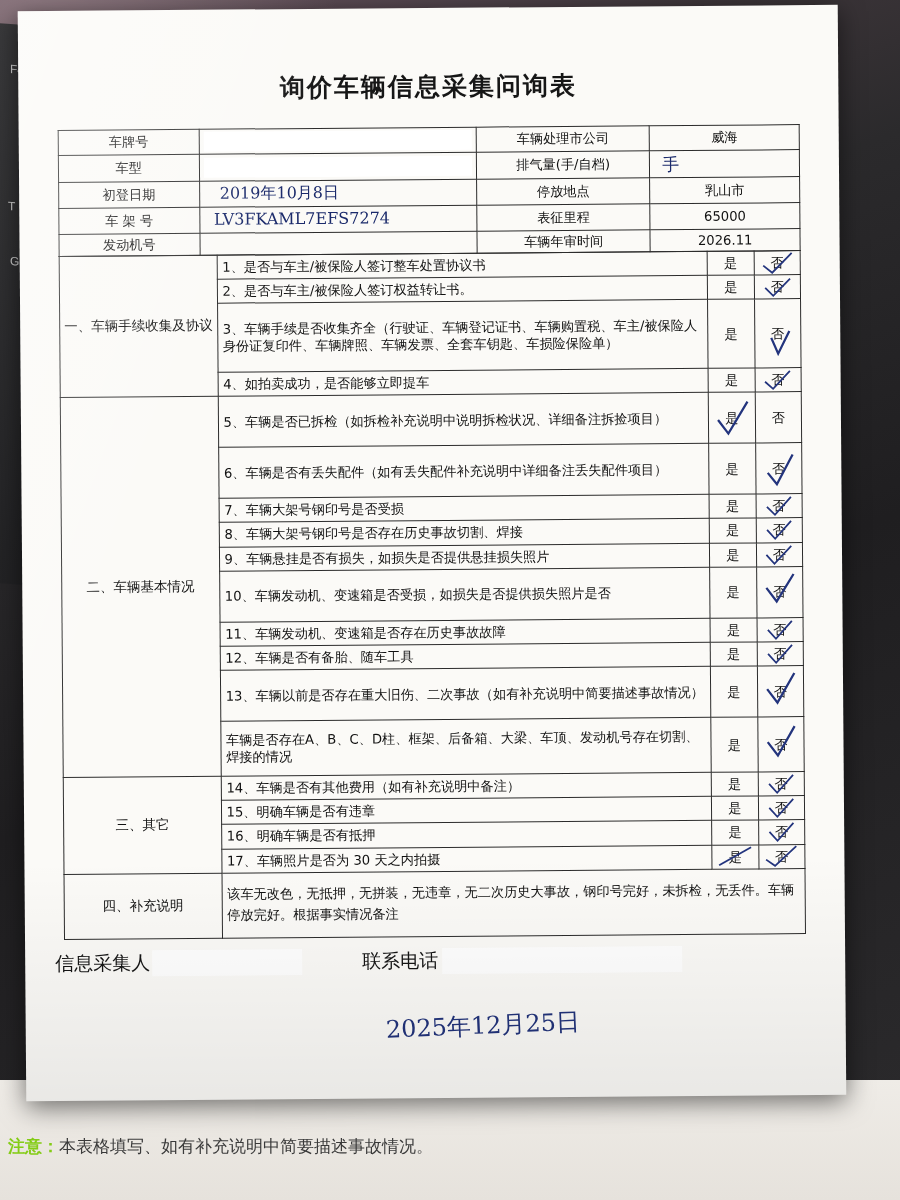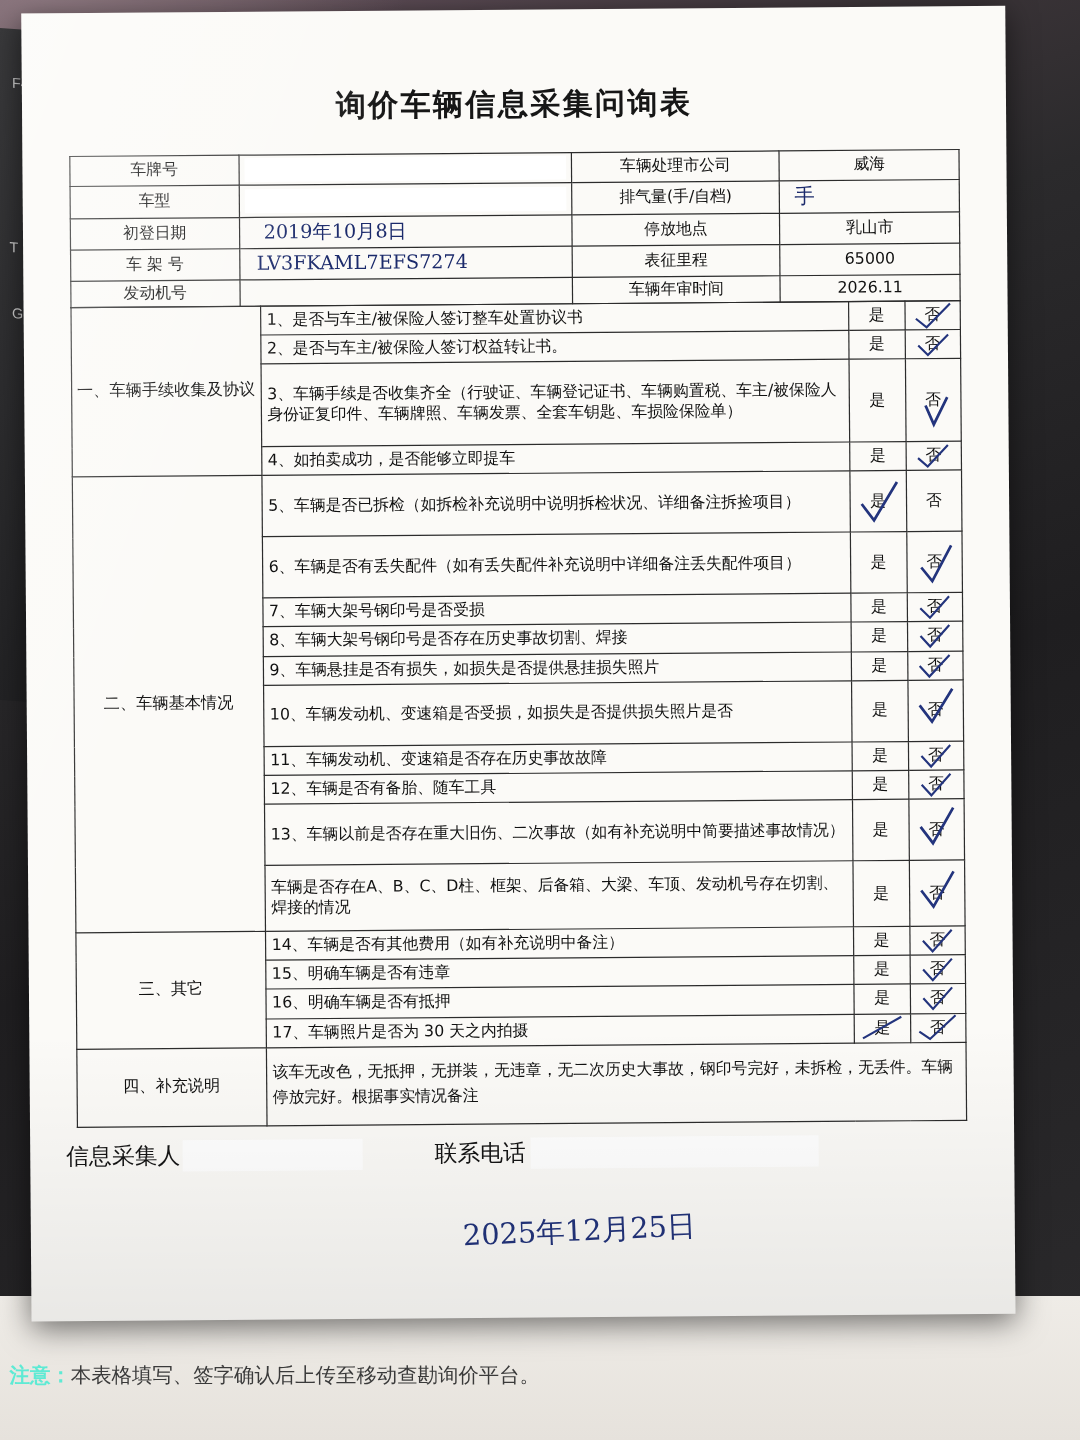--- a/index.html
+++ b/index.html
@@ -50,21 +50,21 @@
   .redact{background:#ffffff;display:block;height:20px;width:100%;}
   
   #sign{position:absolute;left:30px;top:940px;width:760px;height:120px;
         font-family:"DejaVu Sans","Liberation Sans",sans-serif;font-size:19px;color:#151515;}
   #sign .row{display:flex;align-items:center;}
   .sigbox{background:#fff;height:26px;}
   #datehand{position:absolute;left:330px;top:62px;font-family:"DejaVu Serif",serif;
             font-size:24px;color:#22337a;transform:rotate(-2deg);}
   #note{position:absolute;left:8px;bottom:42px;width:880px;text-align:left;
         font-family:"DejaVu Sans","Liberation Sans",sans-serif;font-size:17px;color:#3a3a3a;}
-  #note b{color:#5eead4;}
+  #note b{color:#84cc16;}
 </style>
 </head>
 <body>
 
 <div id="bg">
   <div id="deskglow"></div>
   <div id="kb">
     <span class="key" style="left:10px;top:38px;">F4</span>
     <span class="key" style="left:8px;top:175px;">T</span>
     <span class="key" style="left:10px;top:230px;">G</span>
@@ -303,14 +303,14 @@
       <span class="sigbox" style="width:150px;margin-left:2px;"></span>
       <span style="margin-left:60px;">联系电话</span>
       <span class="sigbox" style="width:240px;margin-left:4px;"></span>
     </div>
     <div id="datehand">2025年12月25日</div>
   </div>
 
 </div>
 
 <div id="note">
-  <b>注意：</b><span>本表格填写、签字确认后上传至移动查勘询价平台。</span>
+  <b>注意：</b><span>本表格填写、如有补充说明中简要描述事故情况。</span>
 </div>
 
 </body></html>

